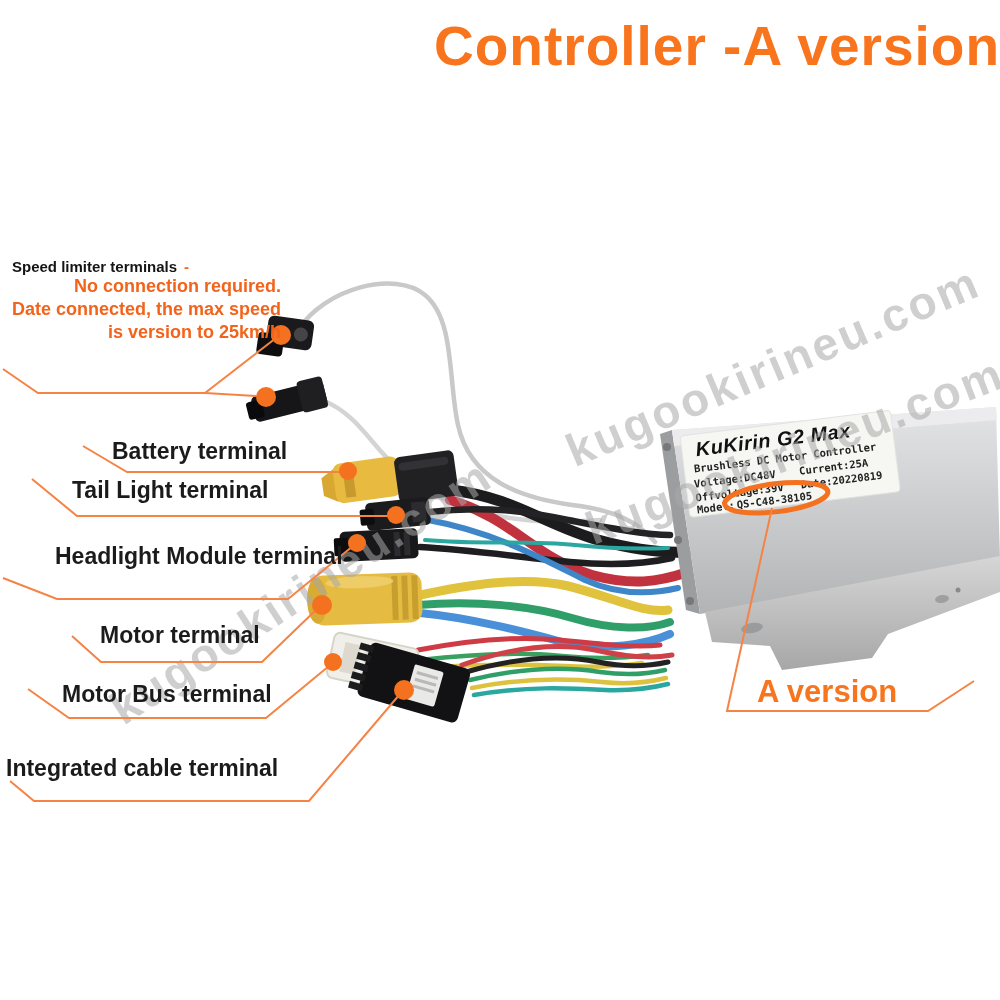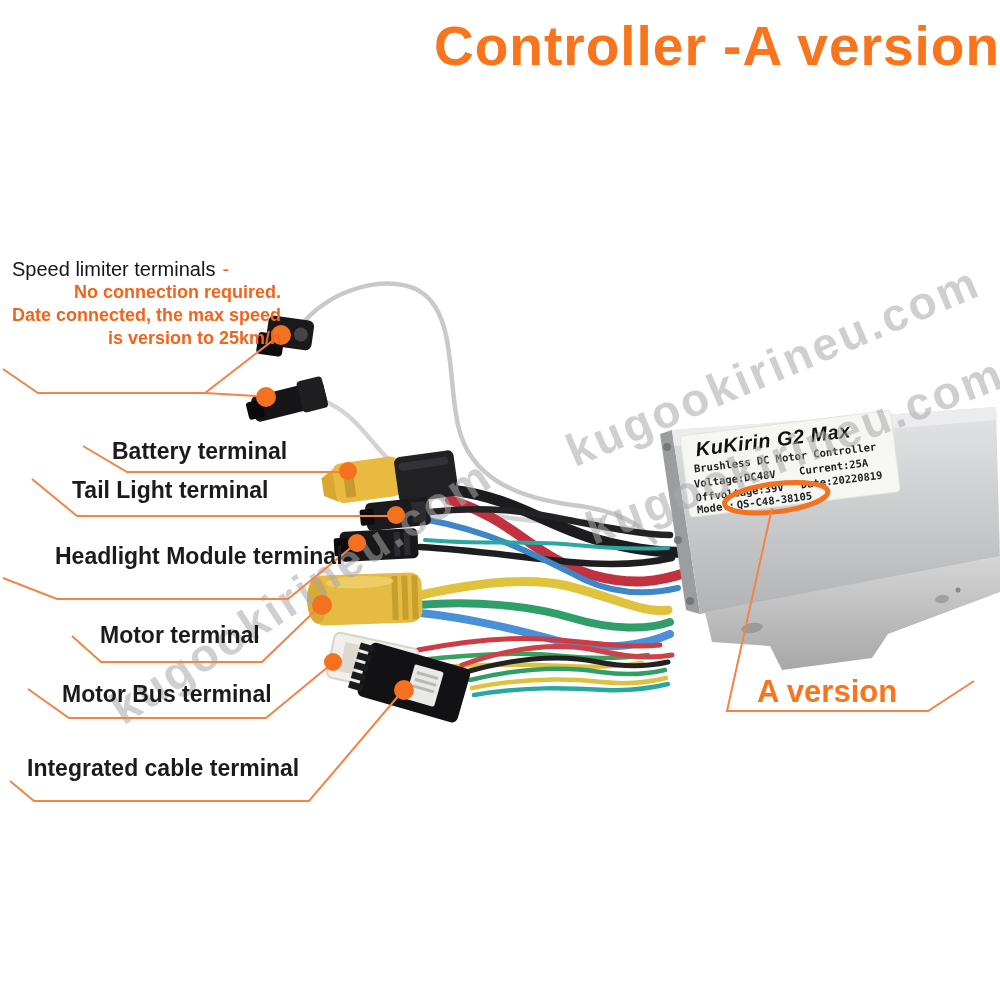--- a/index.html
+++ b/index.html
@@ -7,30 +7,30 @@
          font-family:"Liberation Sans", sans-serif;}
   .page-title{position:absolute;left:0;right:0;top:14px;text-align:right;
     font-size:55px;font-weight:bold;color:#F8741D;letter-spacing:1px;}
   .photo,.overlay{position:absolute;left:0;top:0;}
   .wm{position:absolute;font-size:46px;font-weight:bold;color:rgba(168,168,168,0.55);
       letter-spacing:3px;transform-origin:0 0;white-space:nowrap;pointer-events:none;}
   .wm.w1{left:100px;top:690px;transform:rotate(-33deg);}
   .wm.w2{left:558px;top:428px;transform:rotate(-23deg);}
   .wm.w3{left:578px;top:505px;transform:rotate(-21deg);}
   .speed-block{position:absolute;left:12px;top:258px;}
-  .speed-title{font-size:20px;font-weight:normal;color:#151515;white-space:nowrap;}
+  .speed-title{font-size:15px;font-weight:bold;color:#151515;white-space:nowrap;}
   .speed-title .dash{color:#F2641C;margin-left:7px;}
   .speed-note{font-size:18px;font-weight:bold;color:#F2641C;line-height:23px;white-space:nowrap;text-align:right;}
   .term-label{position:absolute;font-size:23px;font-weight:bold;color:#1b1b1b;white-space:nowrap;}
   .lbl-battery{left:112px;top:438px;}
   .lbl-tail{left:72px;top:477px;}
   .lbl-headlight{left:15px;top:543px;margin-left:40px;}
   .lbl-motor{left:100px;top:622px;}
   .lbl-bus{left:62px;top:681px;}
-  .lbl-integrated{left:27px;top:755px;text-align:right;}
+  .lbl-integrated{left:6px;top:755px;text-align:right;}
   .version-callout{position:absolute;left:757px;top:674px;font-size:31px;font-weight:bold;
     color:#F8741D;white-space:nowrap;}
   text{user-select:none;}
   .mono{font-family:"DejaVu Sans Mono", monospace;font-weight:bold;fill:#222;}
 </style>
 </head>
 <body>
 
 <div class="stage">
 

